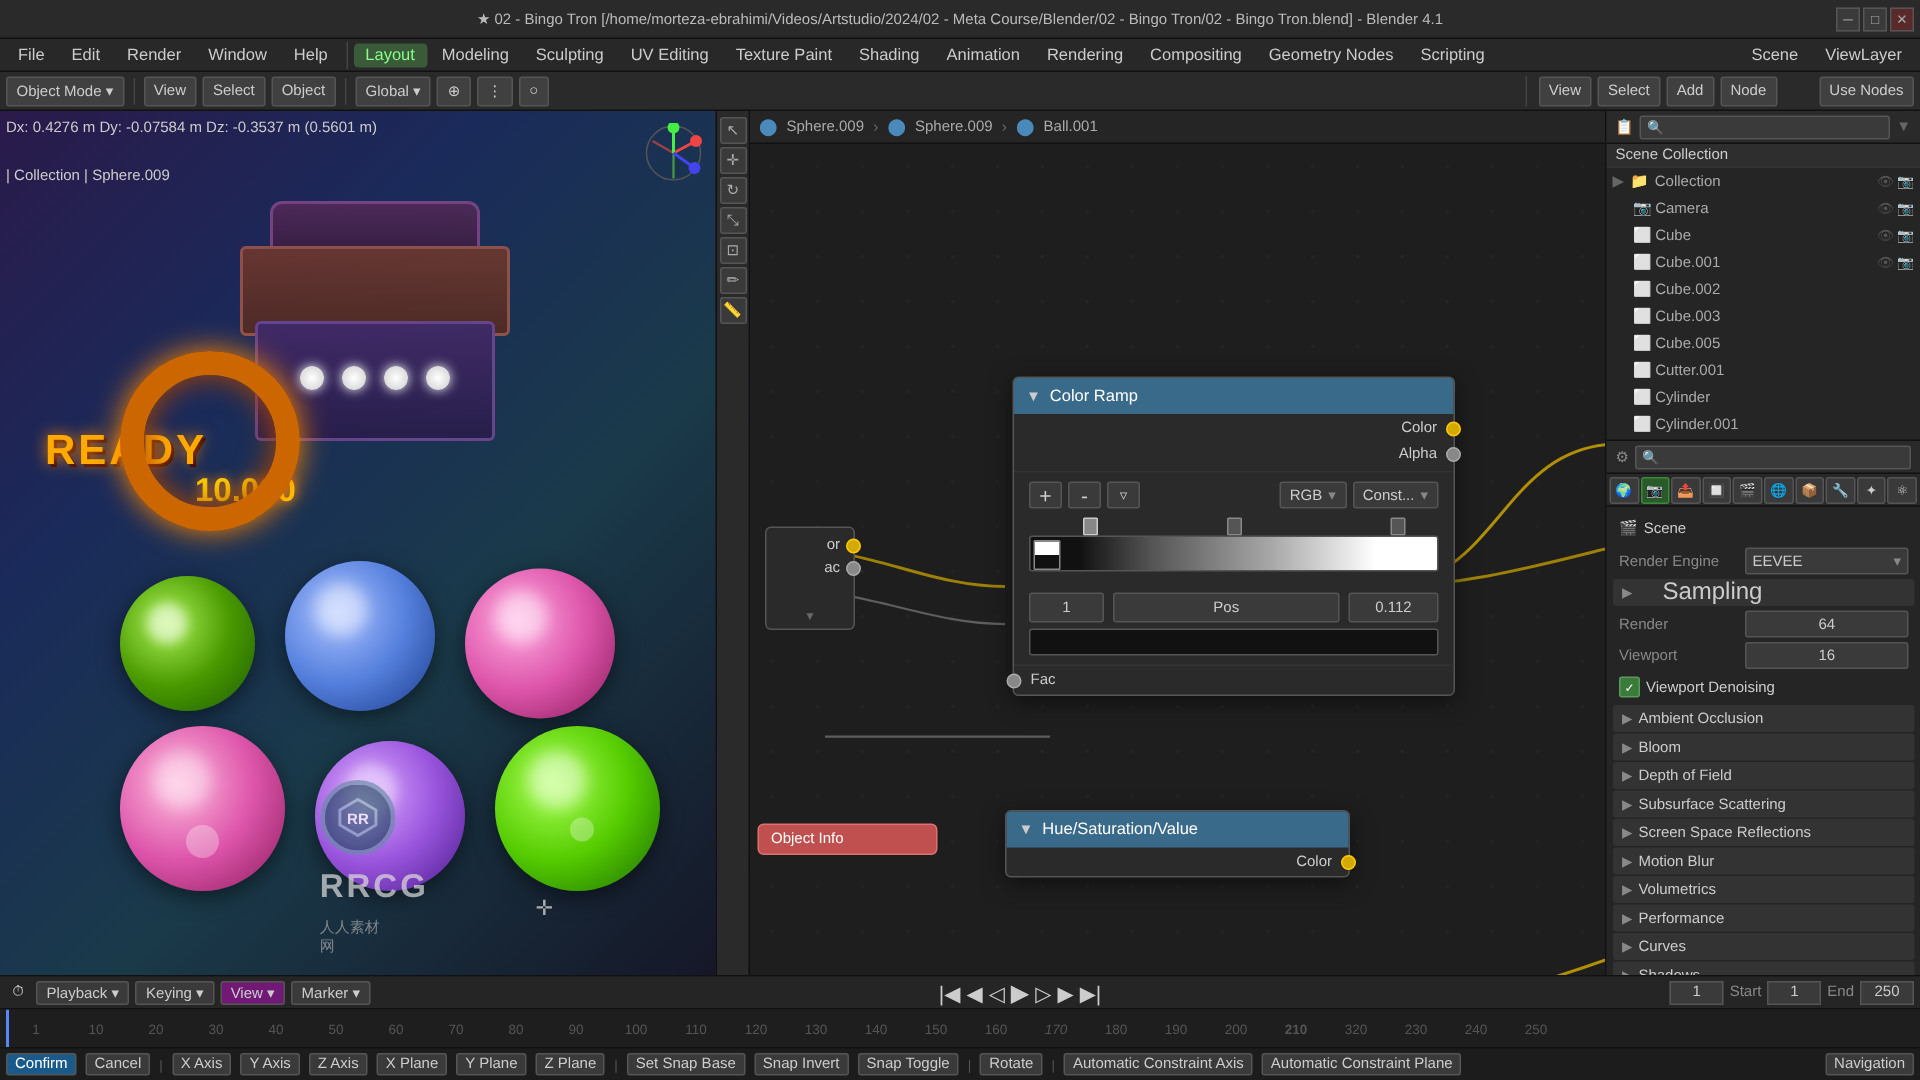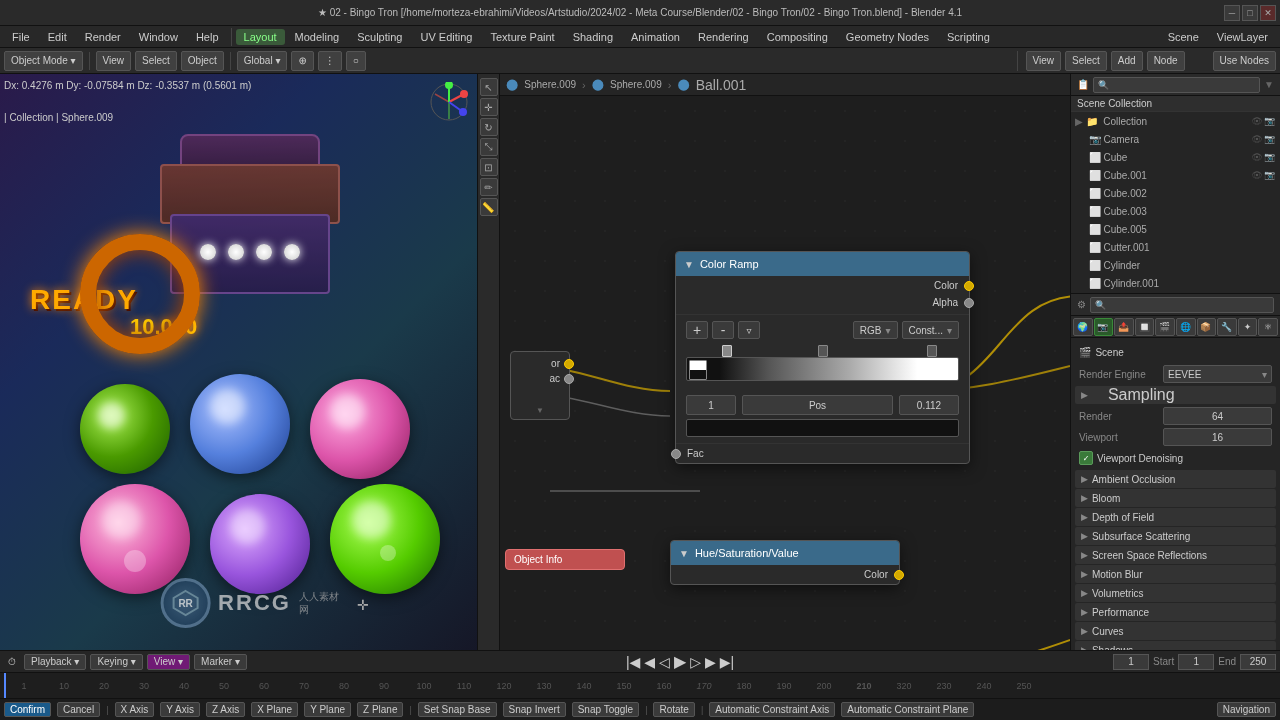--- a/index.html
+++ b/index.html
@@ -117,27 +117,28 @@
       position: absolute;
       top: 0; left: 0;
       width: 100%;
       height: 100%;
       pointer-events: none;
     }
 
     
     .watermark {
       position: absolute;
-      bottom: 22px;
+      bottom: 12px;
       left: 50%;
       transform: translateX(-50%);
       display: flex;
-      align-items: center;
+      align-items: flex-start;
       gap: 8px;
       opacity: 0.7;
+      flex-direction: column;
     }
     .watermark-circle {
       width: 50px; height: 50px;
       border-radius: 50%;
       background: radial-gradient(circle, #4a6a8a, #1a3a5a);
       border: 3px solid #6a8aaa;
       display: flex; align-items: center; justify-content: center;
       font-size: 14px; color: #fff; font-weight: bold;
     }
     .watermark-text {
@@ -374,21 +375,21 @@
 
       <div style="height:22px; background:#252525; border-bottom:1px solid #111; display:flex; align-items:center; padding:0 6px; gap:6px;">
 
         <span style="color:#4a8abb; font-size:11px;">⬤</span>
         <span style="color:#aaa;font-size:10px;cursor:pointer;">Sphere.009</span>
         <span style="color:#666;">›</span>
         <span style="color:#4a8abb; font-size:11px;">⬤</span>
         <span style="color:#aaa;font-size:10px;cursor:pointer;">Sphere.009</span>
         <span style="color:#666;">›</span>
         <span style="color:#4a8abb; font-size:11px;">⬤</span>
-        <span style="color:#aaa;font-size:14px;cursor:pointer;">Ball.001</span>
+        <span style="color:#aaa;font-size:10px;cursor:pointer;">Ball.001</span>
       </div>
 
       <div class="node-editor-area">
         <div class="canvas-grid"></div>
 
         <svg class="node-canvas">
 
           <path d="M 420 295 C 500 295 500 200 580 200" stroke="#d4aa00" stroke-width="2" fill="none" opacity="0.8"></path>
 
           <path d="M 420 295 C 520 295 600 250 700 250" stroke="#d4aa00" stroke-width="2" fill="none" opacity="0.7"></path>

